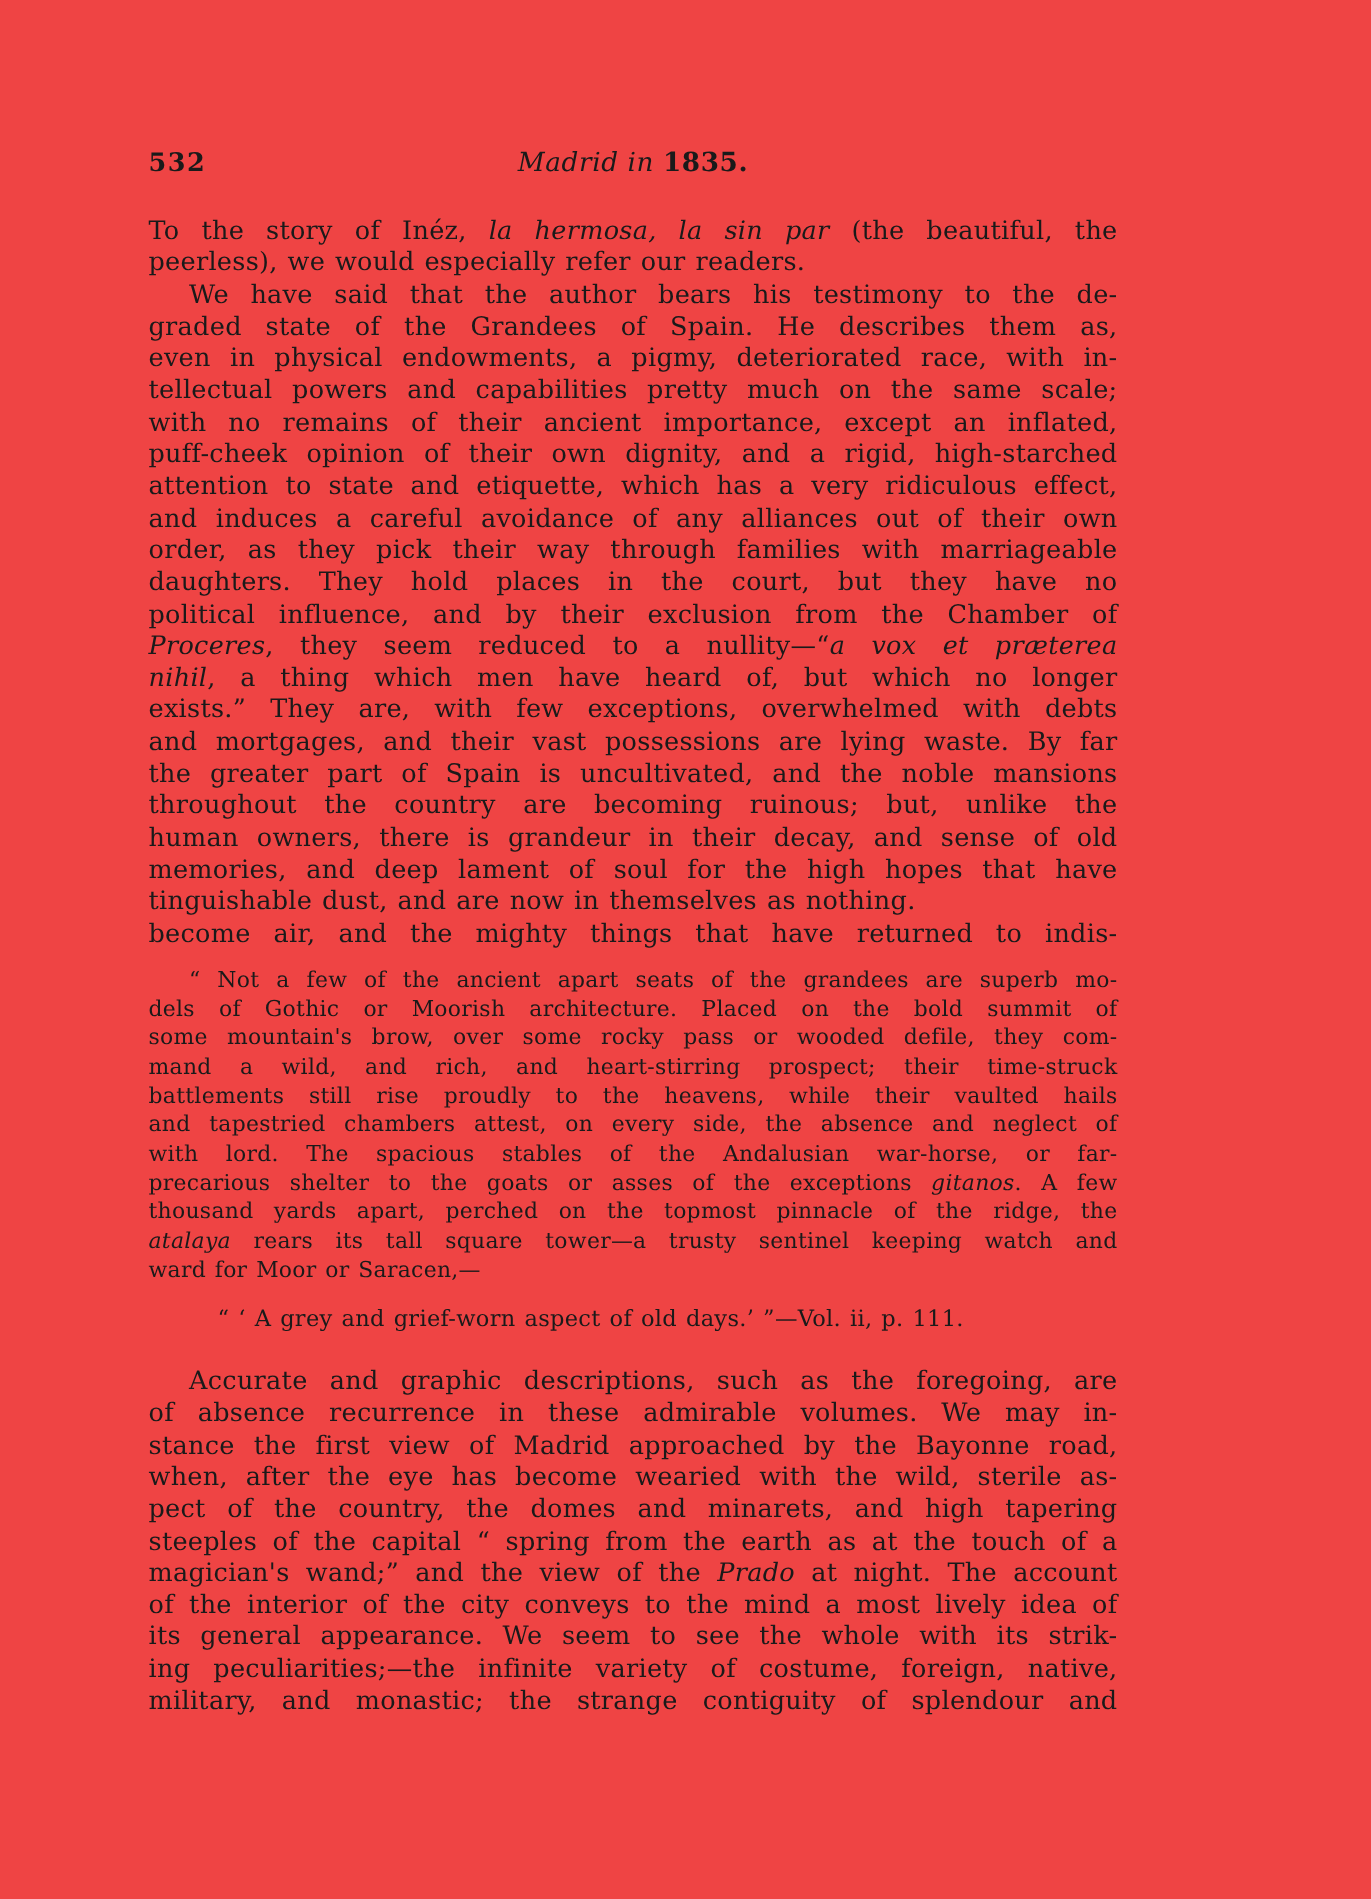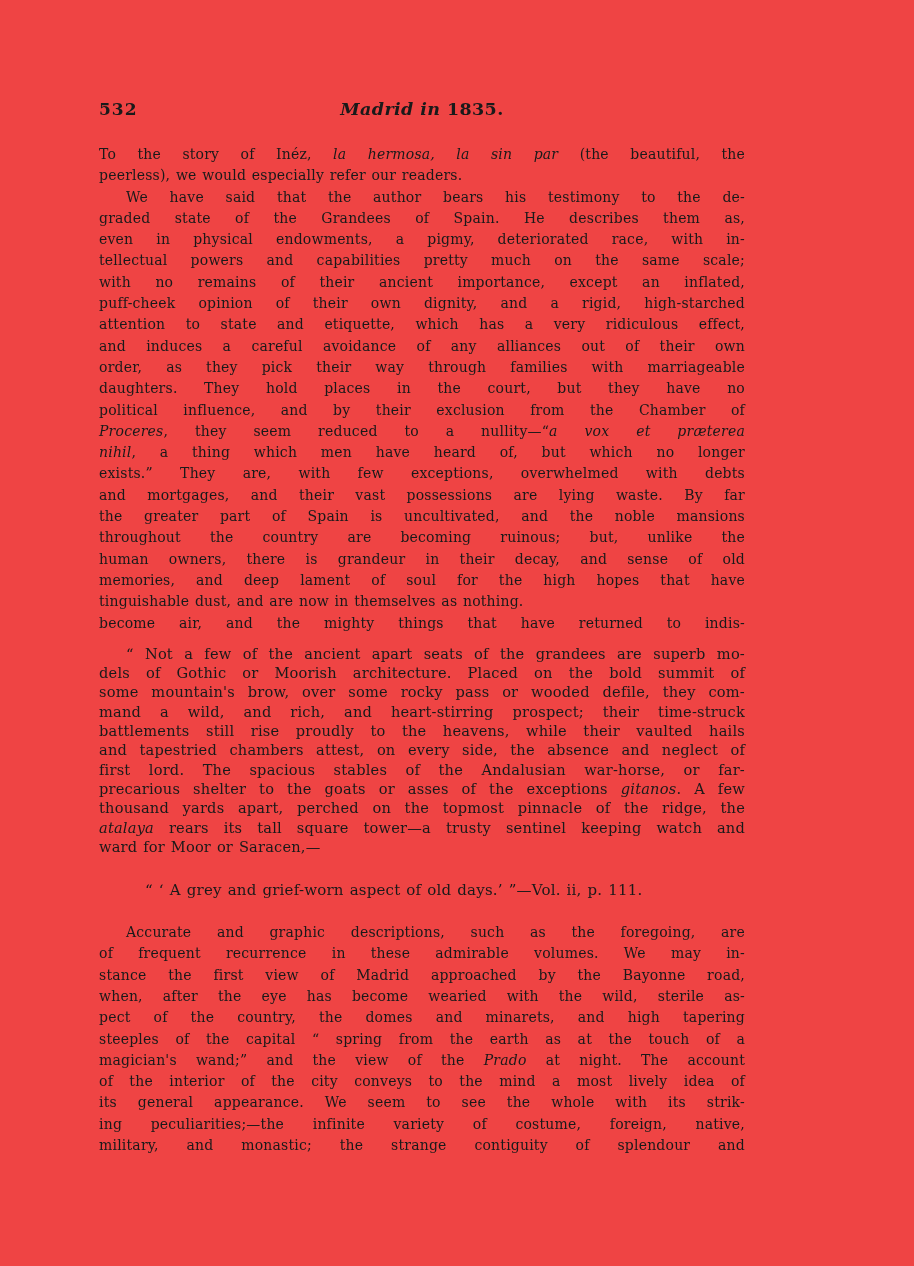--- a/index.html
+++ b/index.html
@@ -29,47 +29,47 @@
     top: 0;
     font-size: 17px;
     font-weight: 700;
     letter-spacing: 1px;
   }
   .running-title {
     text-align: center;
     font-size: 17.5px;
     letter-spacing: 0.4px;
   }
-  .running-title .it-part { font-style: italic; font-weight: 700; }
+  .running-title .it-part { font-style: italic; font-weight: 400; }
   .running-title .rm-part { font-weight: 700; }
   .page-body {
     position: absolute;
     top: 144px;
     left: 99px;
     width: 646px;
   }
   .para { margin: 0; }
   .para.gap { margin-top: 22px; }
   .line {
     text-align: justify;
     text-align-last: justify;
     letter-spacing: 0.2px;
     word-spacing: 1px;
   }
   .line.nj { text-align-last: left; }
   .p-body .line {
-    font-size: 14px;
+    font-size: 17px;
     line-height: 21.3px;
   }
   .p-quote { margin-top: 10px; }
   .p-quote .line {
     font-size: 14.6px;
     line-height: 19.3px;
   }
-  .p-citation { margin-top: 25px; }
+  .p-citation { margin-top: 14px; }
   .p-citation .line {
     font-size: 15px;
     line-height: 19px;
     text-align-last: left;
     padding-left: 46px;
   }
   .indent .line:first-child { text-indent: 27px; }
   .it { font-style: italic; }
 </style>
 </head>
@@ -110,32 +110,32 @@
         <div class="line nj"><span>tinguishable dust, and are now in themselves as nothing.</span></div>
         <div class="line"><span>become air, and the mighty things that have returned to indis-</span></div>
       </div>
       <div class="para p-quote indent">
         <div class="line"><span>“ Not a few of the ancient apart seats of the grandees are superb mo-</span></div>
         <div class="line"><span>dels of Gothic or Moorish architecture. Placed on the bold summit of</span></div>
         <div class="line"><span>some mountain's brow, over some rocky pass or wooded defile, they com-</span></div>
         <div class="line"><span>mand a wild, and rich, and heart-stirring prospect; their time-struck</span></div>
         <div class="line"><span>battlements still rise proudly to the heavens, while their vaulted hails</span></div>
         <div class="line"><span>and tapestried chambers attest, on every side, the absence and neglect of</span></div>
-        <div class="line"><span>first lord. The spacious stables of the Andalusian war-horse, or far-</span></div>
+        <div class="line"><span>with lord. The spacious stables of the Andalusian war-horse, or far-</span></div>
         <div class="line"><span>precarious shelter to the goats or asses of the exceptions </span><span class="it">gitanos</span><span>. A few</span></div>
         <div class="line"><span>thousand yards apart, perched on the topmost pinnacle of the ridge, the</span></div>
         <div class="line"><span class="it">atalaya</span><span> rears its tall square tower—a trusty sentinel keeping watch and</span></div>
         <div class="line nj"><span>ward for Moor or Saracen,—</span></div>
       </div>
       <div class="para p-citation">
         <div class="line nj"><span>“ ‘ A grey and grief-worn aspect of old days.’ ”—Vol. ii, p. 111.</span></div>
       </div>
       <div class="para p-body indent gap">
         <div class="line"><span>Accurate and graphic descriptions, such as the foregoing, are</span></div>
-        <div class="line"><span>of frequent recurrence in these admirable volumes. We may in-</span></div>
+        <div class="line"><span>of absence recurrence in these admirable volumes. We may in-</span></div>
         <div class="line"><span>stance the first view of Madrid approached by the Bayonne road,</span></div>
         <div class="line"><span>when, after the eye has become wearied with the wild, sterile as-</span></div>
         <div class="line"><span>pect of the country, the domes and minarets, and high tapering</span></div>
         <div class="line"><span>steeples of the capital “ spring from the earth as at the touch of a</span></div>
         <div class="line"><span>magician's wand;” and the view of the </span><span class="it">Prado</span><span> at night. The account</span></div>
         <div class="line"><span>of the interior of the city conveys to the mind a most lively idea of</span></div>
         <div class="line"><span>its general appearance. We seem to see the whole with its strik-</span></div>
         <div class="line"><span>ing peculiarities;—the infinite variety of costume, foreign, native,</span></div>
         <div class="line"><span>military, and monastic; the strange contiguity of splendour and</span></div>
       </div>

